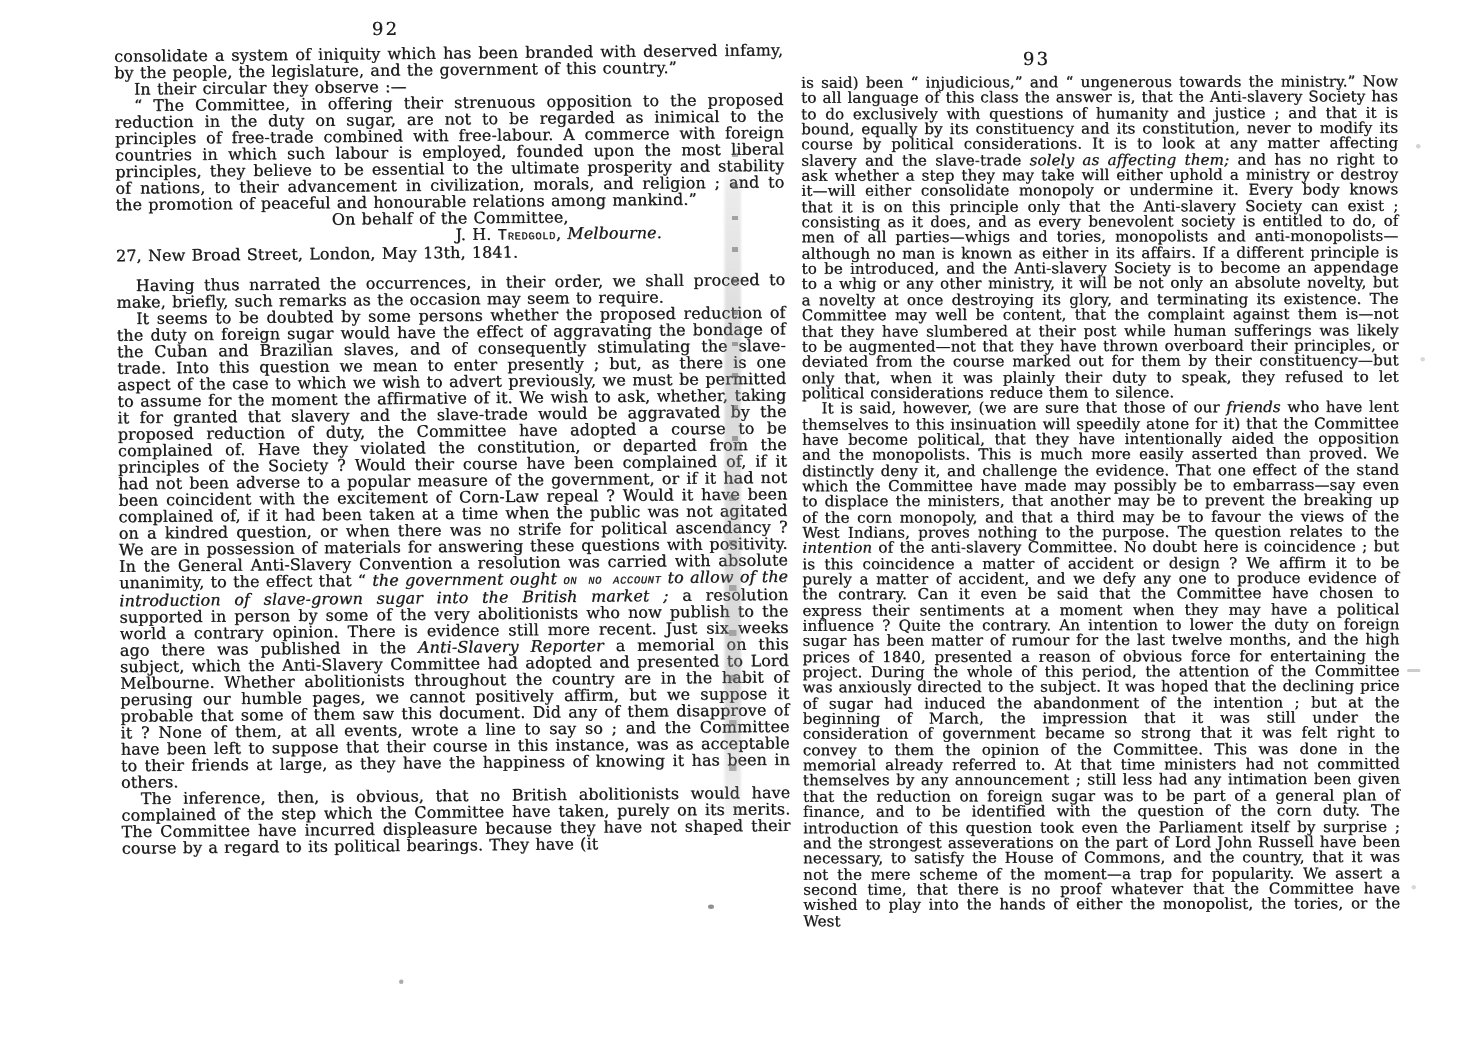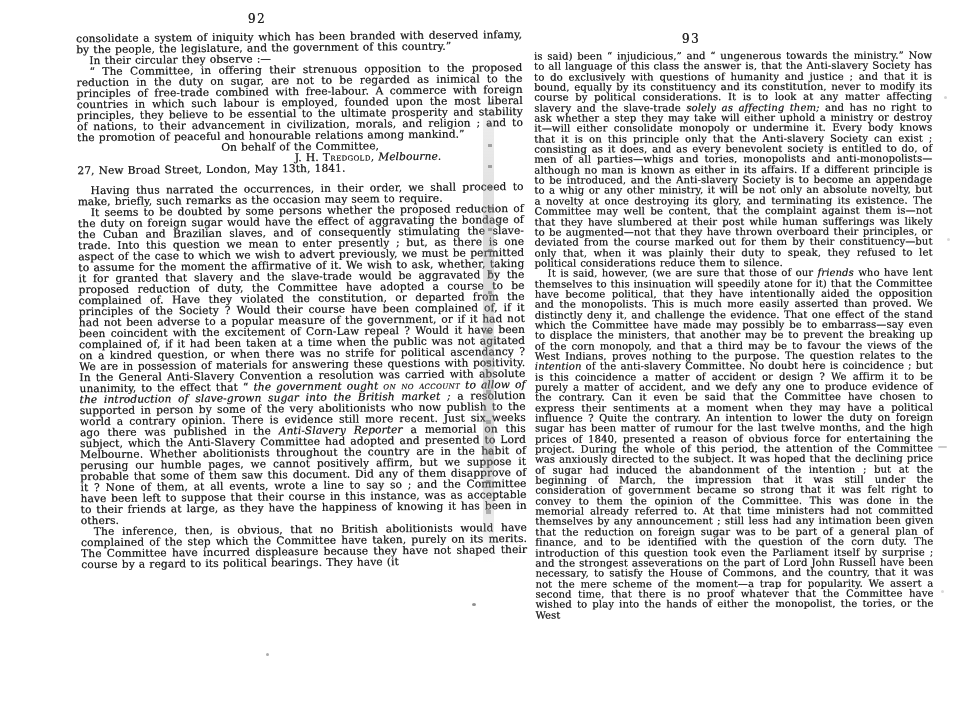--- a/index.html
+++ b/index.html
@@ -37,21 +37,21 @@
     margin:0;
     text-indent:13px;
     word-spacing:0.06em;
     letter-spacing:0.1px;
     text-shadow:0.28px 0.2px 0 rgba(28,28,28,0.72);
   }
   .style-noindent  { text-indent:0; }
   .style-center    { text-align:center; text-indent:0; }
   .style-signature { text-align:right; padding-right:82px; text-indent:0; }
   .style-address   { text-indent:0; margin-bottom:9px; }
-  .sc { font-variant:small-caps; letter-spacing:0.4px; }
+  .sc { font-variant:small-caps; letter-spacing:0.4px;font-family:Liberation Mono, monospace; }
   i .sc, .sc i { font-style:italic; }
 
   
   .artifact { position:absolute; pointer-events:none; }
   .gutter-streak {
     left:483px; top:100px; width:11px; height:462px;
     background:linear-gradient(180deg,
       rgba(170,170,170,0) 0%,
       rgba(158,158,158,0.20) 6%,
       rgba(148,148,148,0.34) 30%,

